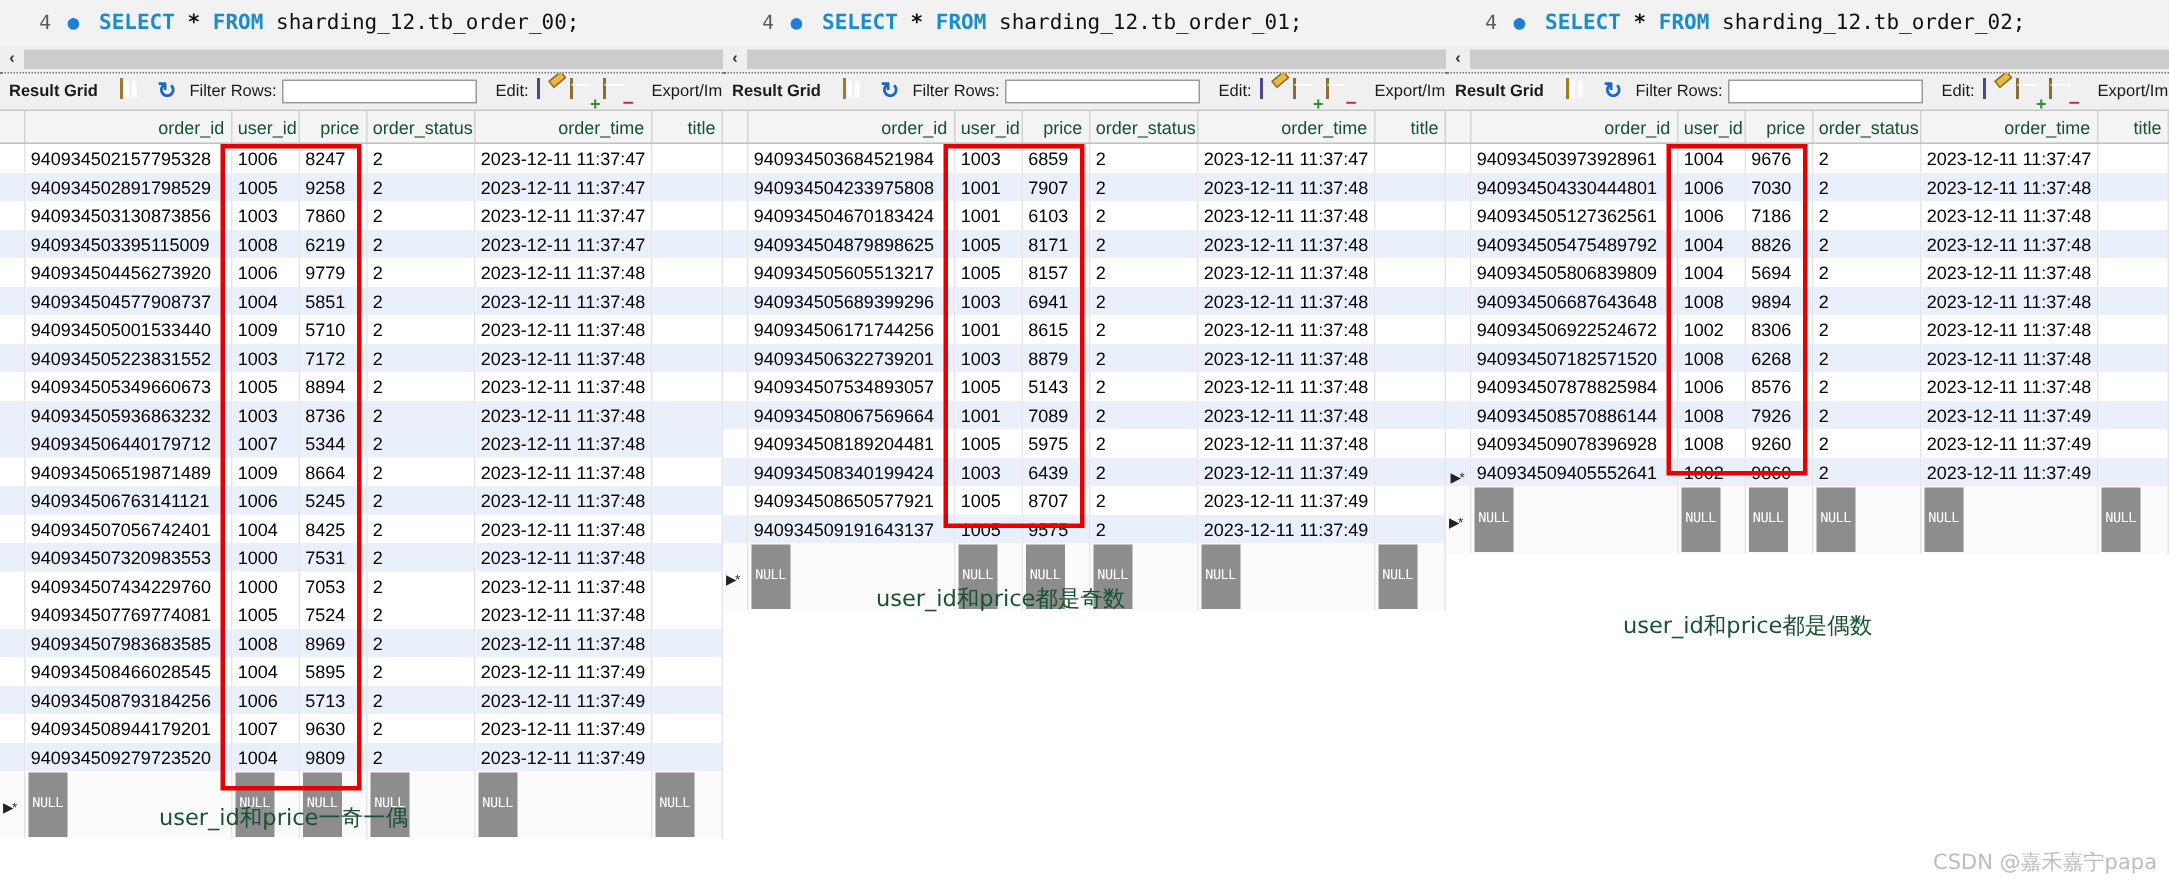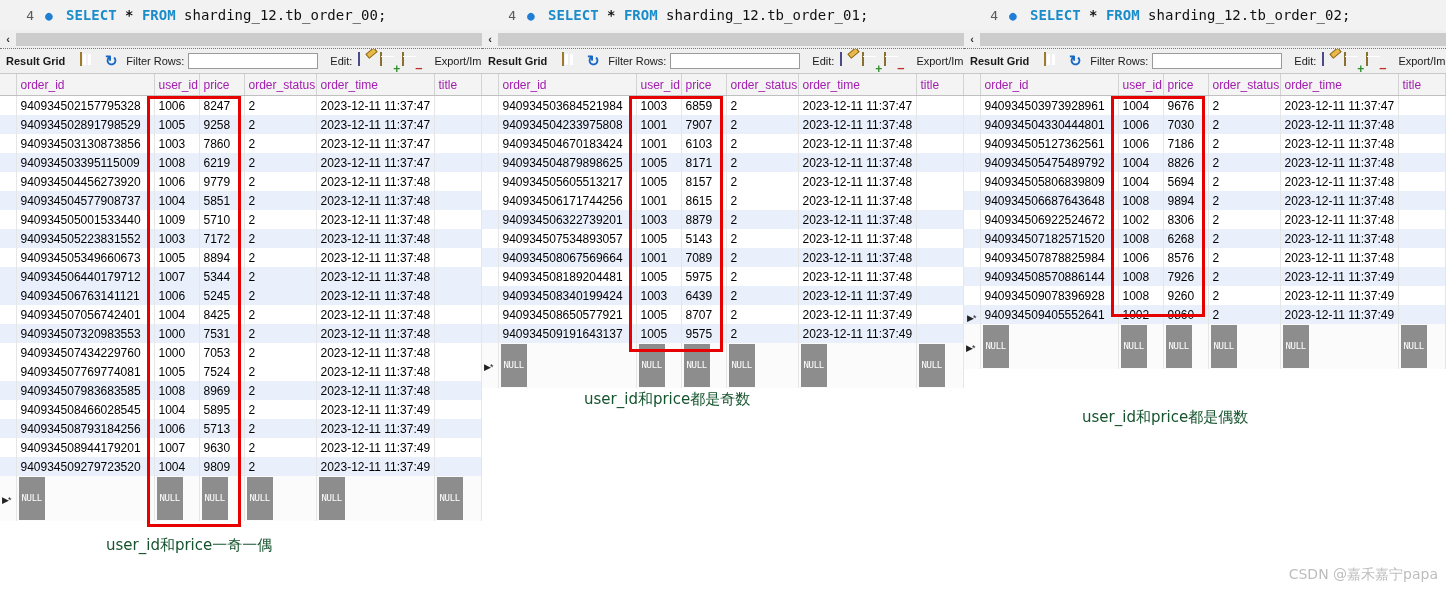--- a/index.html
+++ b/index.html
@@ -73,21 +73,21 @@
   .filter-input{
     width:130px;height:16px;border:1px solid #9a9a9a;background:#fff;
     font-size:11px;padding:0 2px;box-sizing:border-box;
     font-family:"Liberation Sans",sans-serif;
   }
 
   
   .grid{width:100%;border-collapse:collapse;table-layout:fixed;font-size:11.5px;}
   .grid th{
     background:#f4f4f4;border-right:1px solid #d3d3d3;border-bottom:1px solid #c0c0c0;
-    font-weight:normal;text-align:left;padding:2px 4px;height:17px;color:#a21caf;
+    font-weight:normal;text-align:right;padding:2px 4px;height:17px;color:#14532d;
     font-size:12px;
   }
   .grid td{
     border-right:1px solid #e6e6e6;padding:1px 4px;height:17px;
     white-space:nowrap;overflow:hidden;color:#000;font-size:12px;
   }
   .grid tr.odd td{background:#eaf0fb;}
   .grid tr.even td{background:#ffffff;}
   .col-mark{width:16px;background:#fbfbfb;border-right:1px solid #d3d3d3;}
   .grid th.col-mark{background:#f4f4f4;}
@@ -248,23 +248,41 @@
             <td class="col-mark"></td>
             <td>940934505349660673</td>
             <td>1005</td>
             <td>8894</td>
             <td>2</td>
             <td>2023-12-11 11:37:48</td>
             <td></td>
           </tr>
           <tr class="odd">
             <td class="col-mark"></td>
+            <td>940934505936863232</td>
+            <td>1003</td>
+            <td>8736</td>
+            <td>2</td>
+            <td>2023-12-11 11:37:48</td>
+            <td></td>
+          </tr>
+          <tr class="odd">
+            <td class="col-mark"></td>
             <td>940934506440179712</td>
             <td>1007</td>
             <td>5344</td>
+            <td>2</td>
+            <td>2023-12-11 11:37:48</td>
+            <td></td>
+          </tr>
+          <tr class="even">
+            <td class="col-mark"></td>
+            <td>940934506519871489</td>
+            <td>1009</td>
+            <td>8664</td>
             <td>2</td>
             <td>2023-12-11 11:37:48</td>
             <td></td>
           </tr>
           <tr class="odd">
             <td class="col-mark"></td>
             <td>940934506763141121</td>
             <td>1006</td>
             <td>5245</td>
             <td>2</td>
@@ -458,20 +476,29 @@
           </tr>
           <tr class="even">
             <td class="col-mark"></td>
             <td>940934505605513217</td>
             <td>1005</td>
             <td>8157</td>
             <td>2</td>
             <td>2023-12-11 11:37:48</td>
             <td></td>
           </tr>
+          <tr class="odd">
+            <td class="col-mark"></td>
+            <td>940934505689399296</td>
+            <td>1003</td>
+            <td>6941</td>
+            <td>2</td>
+            <td>2023-12-11 11:37:48</td>
+            <td></td>
+          </tr>
           <tr class="even">
             <td class="col-mark"></td>
             <td>940934506171744256</td>
             <td>1001</td>
             <td>8615</td>
             <td>2</td>
             <td>2023-12-11 11:37:48</td>
             <td></td>
           </tr>
           <tr class="odd">

